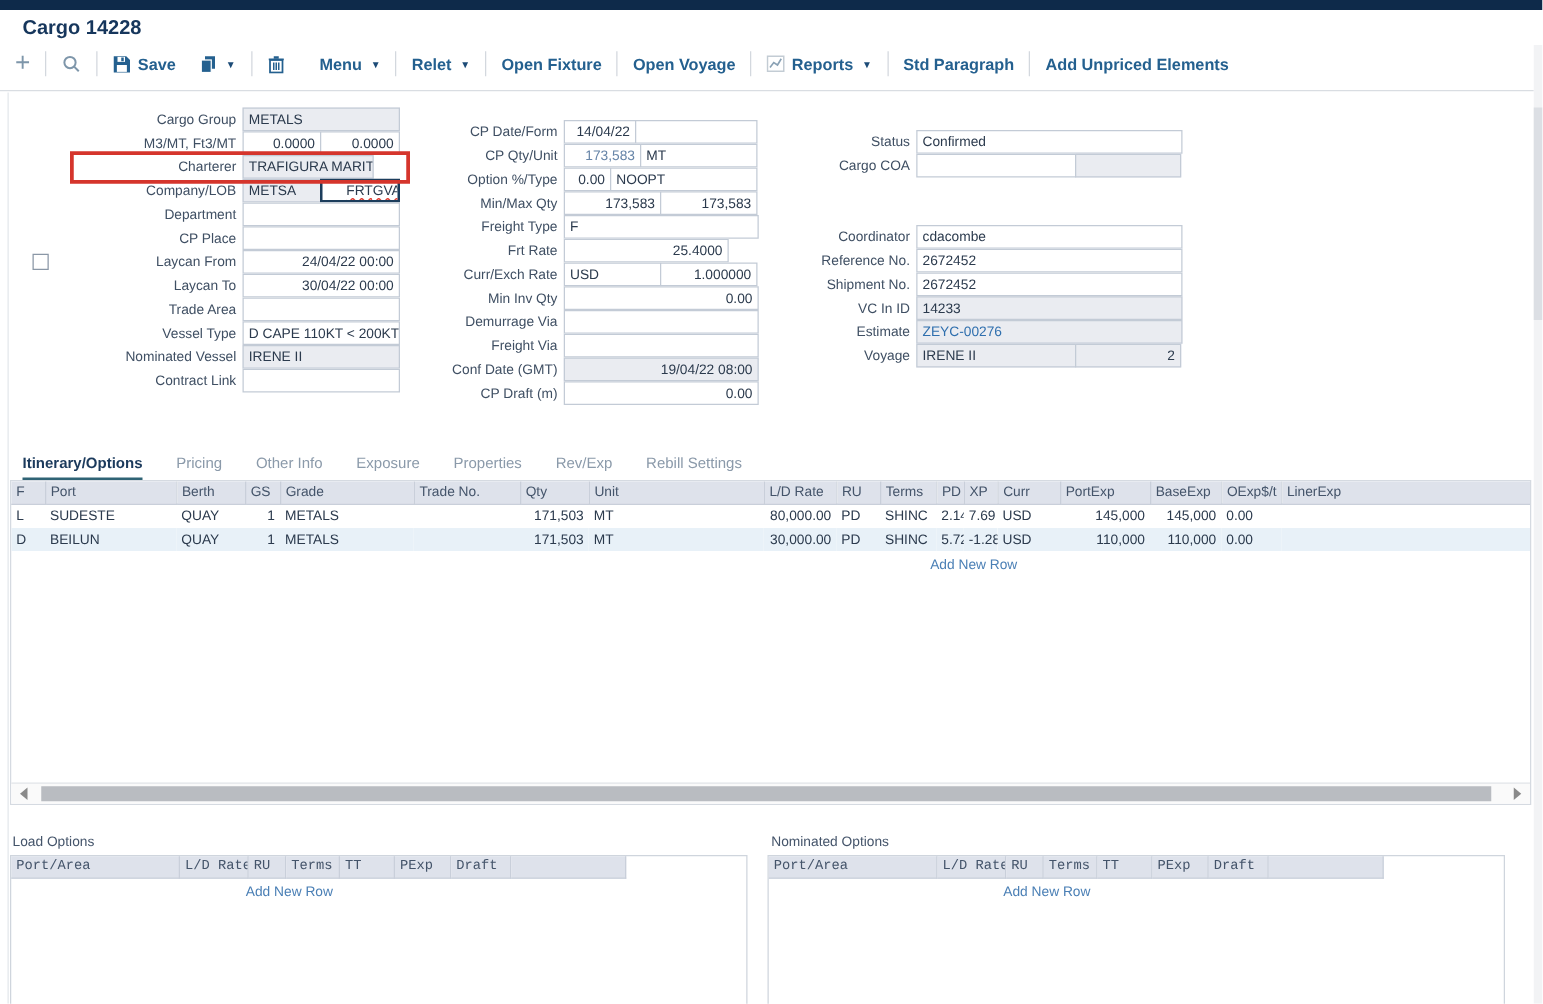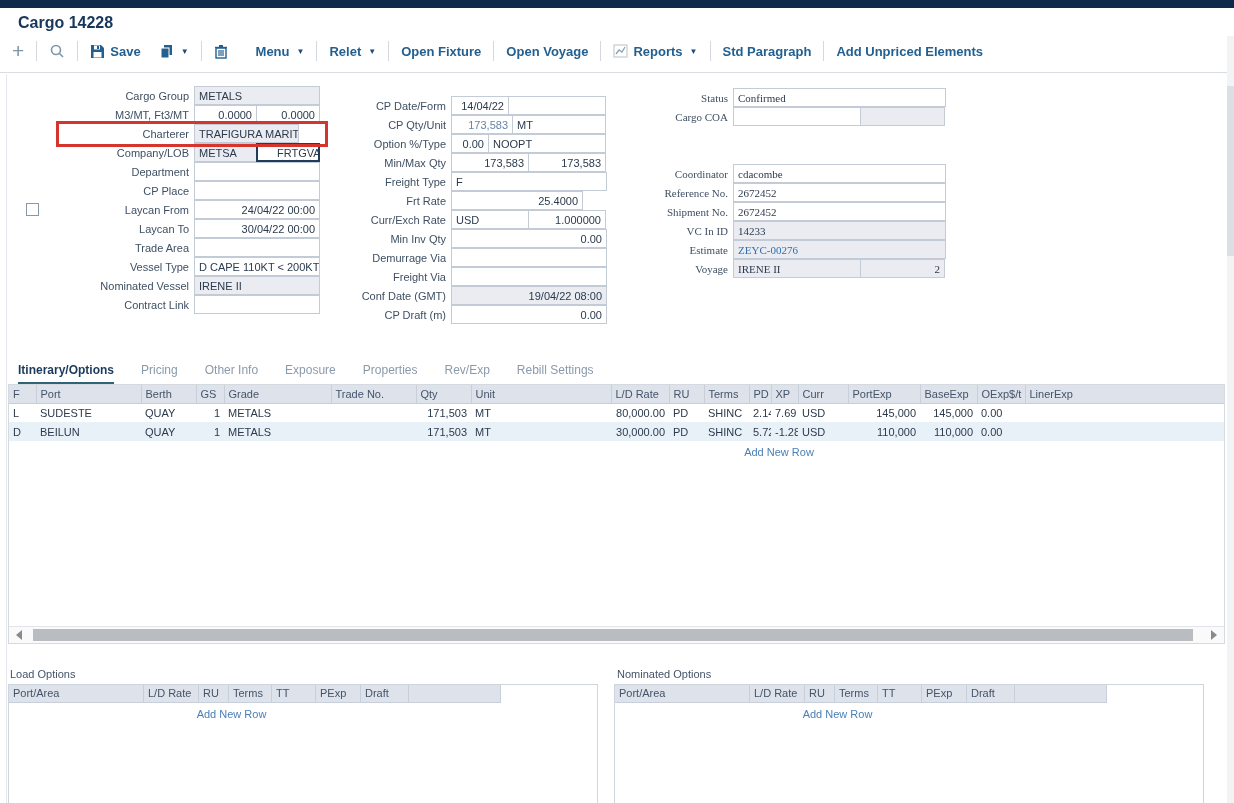--- a/index.html
+++ b/index.html
@@ -55,21 +55,21 @@
   .hs-arrow { position:absolute; top:3px; width:0; height:0; }
   .hs-left { left:7px; border-top:5px solid transparent; border-bottom:5px solid transparent; border-right:6px solid #8a8a8a; }
   .hs-right { right:7px; border-top:5px solid transparent; border-bottom:5px solid transparent; border-left:6px solid #8a8a8a; }
   .hs-thumb { position:absolute; left:24px; top:2px; width:1160px; height:12px; background:#b9bcc1; }
   .vscroll { position:absolute; left:1227px; top:36px; width:7px; height:767px; background:#f2f3f5; }
   .vs-thumb { position:absolute; left:0; top:50px; width:7px; height:170px; background:#dcdfe4; }
 
   
   .opt-label { position:absolute; font-size:11px; color:#44546a; top:668px; }
   .opt-panel { position:absolute; top:684px; width:590px; height:130px; border:1px solid #cfd5dd; background:#fff; }
-  .opt-head { display:flex; height:18px; }
+  .opt-head { display:flex; height:18px;font-family:Liberation Mono, monospace; }
   .opt-th { background:#dee2eb; color:#44546a; font-size:11px; height:18px; line-height:17px;
     padding:0 4px; border-right:1px solid #c9cfda; border-bottom:1px solid #c9cfda; flex:none; overflow:hidden; white-space:nowrap; }
   .opt-add { width:445px; text-align:center; font-size:11px; color:#4a7fb5; padding-top:5px; cursor:default; }
 </style>
 </head>
 <body>
 
 <div class="topbar"></div>
 <div class="page-title">Cargo 14228</div>
 
@@ -271,21 +271,21 @@
   <div class="frow">
     <div class="flabel lw2">Conf Date (GMT)</div>
     <div class="field ro r" style="width:156px">19/04/22 08:00</div>
   </div>
   <div class="frow">
     <div class="flabel lw2">CP Draft (m)</div>
     <div class="field r" style="width:156px">0.00</div>
   </div>
 </div>
 
-<div class="fcol" style="left:609px; top:88px;font-family:Liberation Serif, serif;">
+<div class="fcol" style="left:609px; top:104px;">
   <div class="frow">
     <div class="flabel lw3">Status</div>
     <div class="field" style="width:213px">Confirmed</div>
   </div>
   <div class="frow">
     <div class="flabel lw3">Cargo COA</div>
     <div class="field" style="width:128px"></div>
     <div class="field ro" style="width:85px"></div>
   </div>
   <div class="spacer38"></div>

